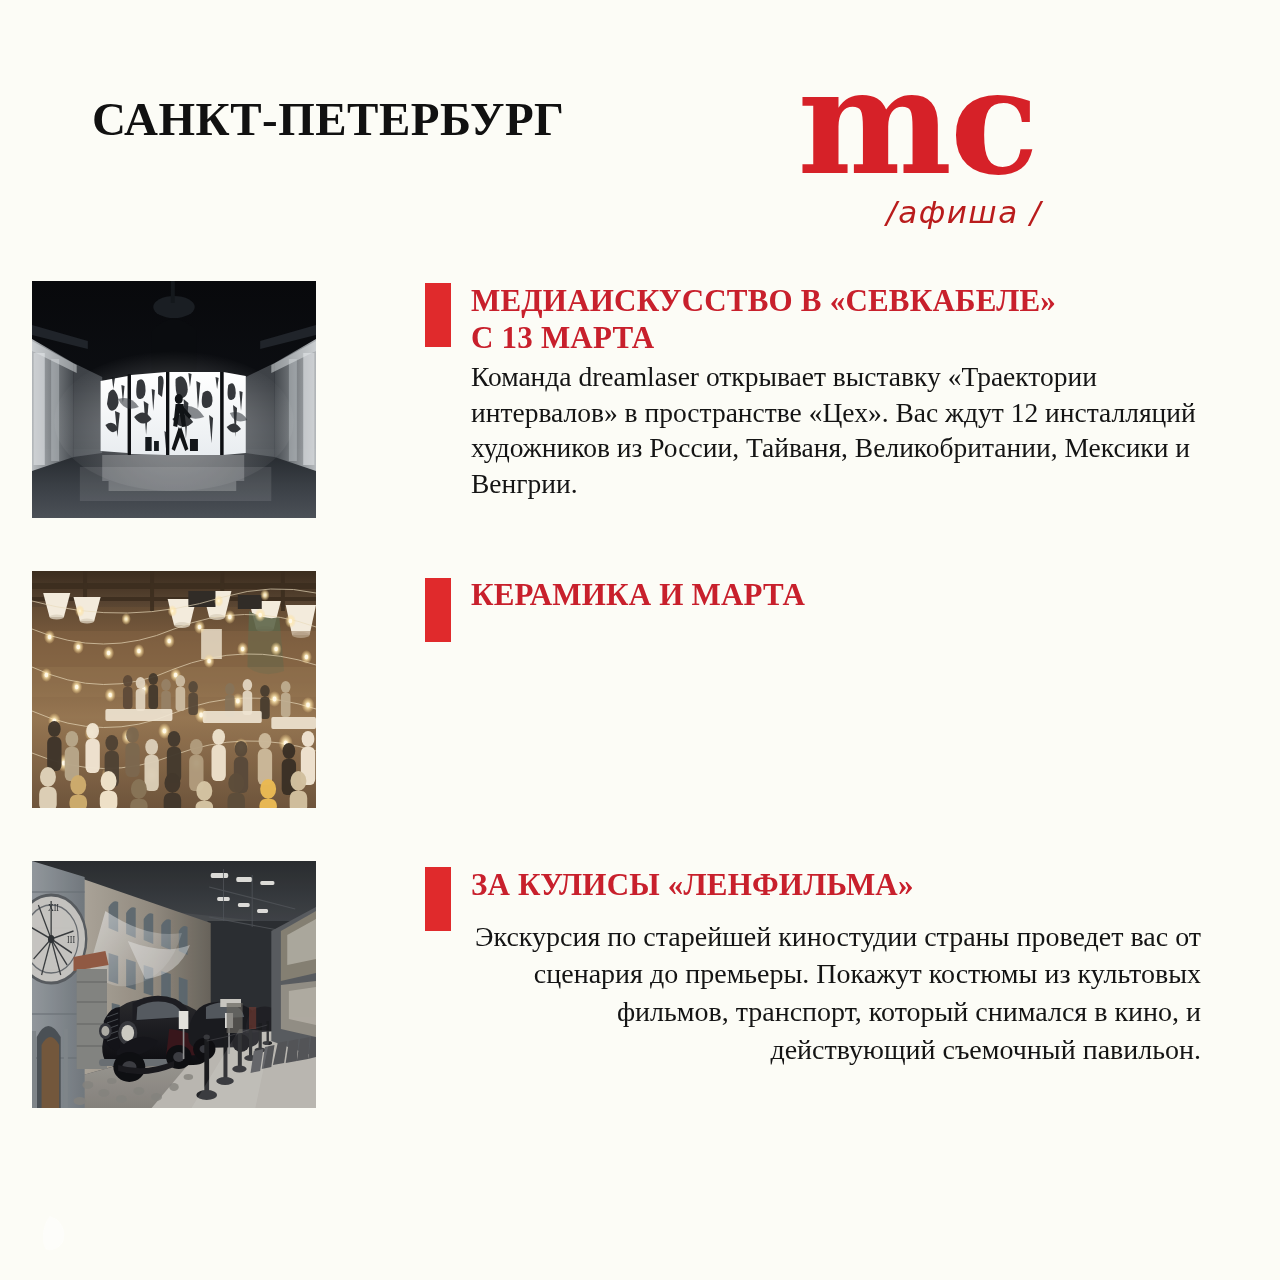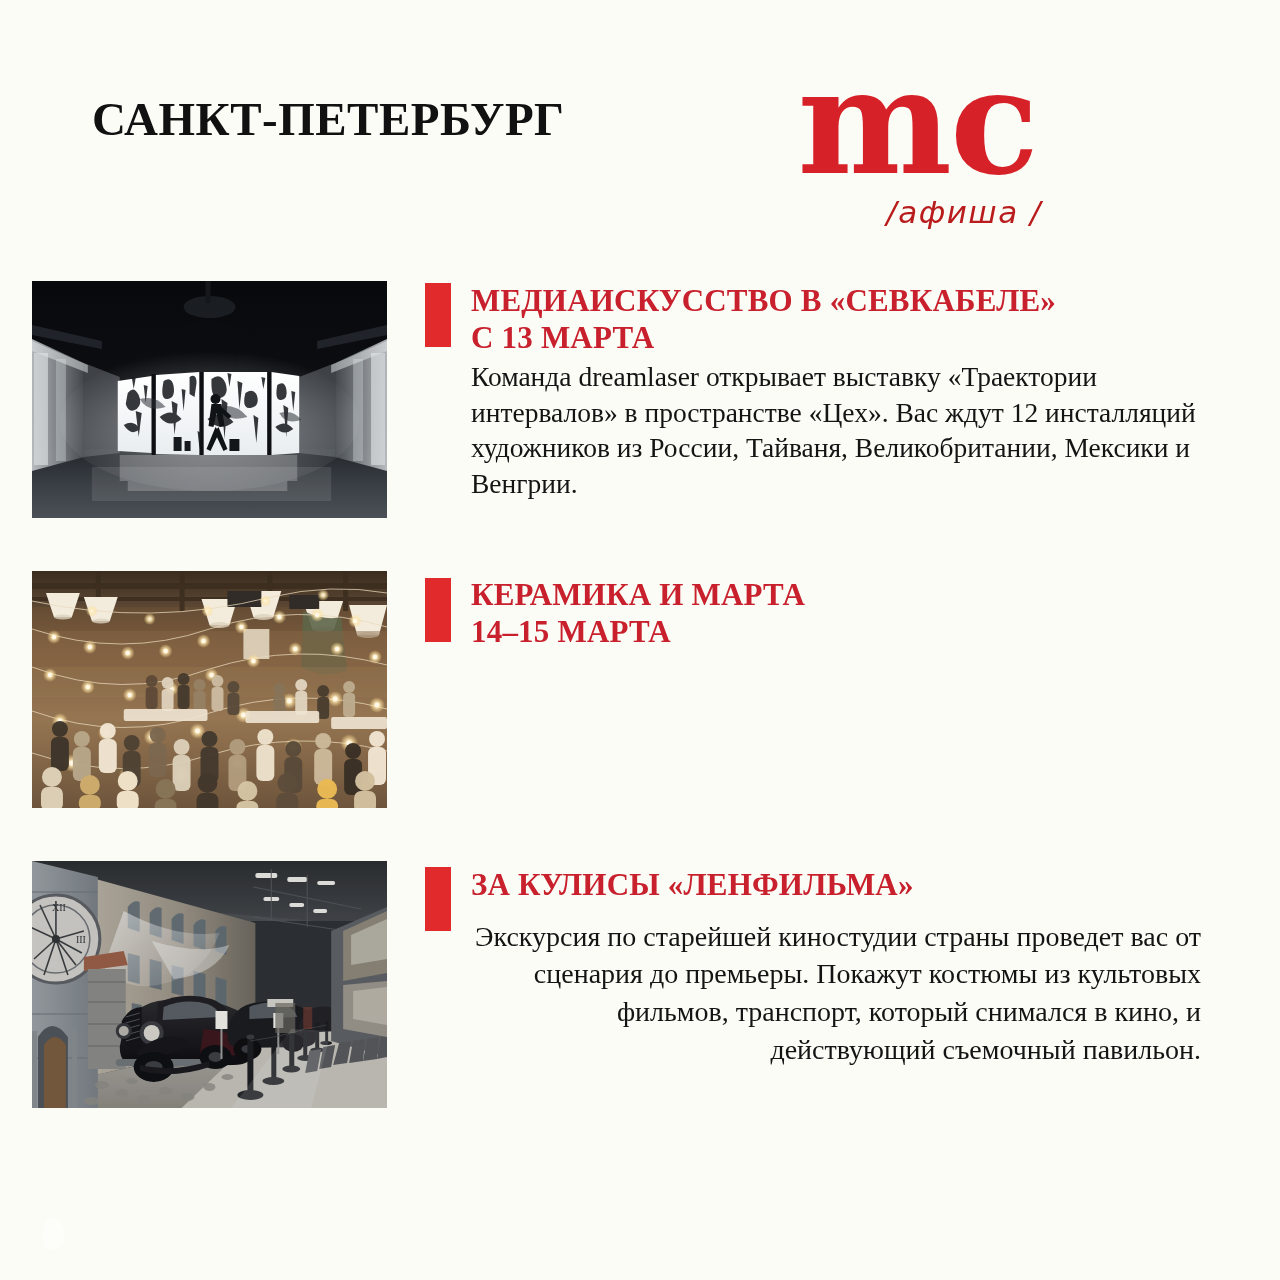--- a/index.html
+++ b/index.html
@@ -73,21 +73,21 @@
     width: 1280px;
   }
   #article-0 { top: 281px; }
   #article-1 { top: 571px; }
   #article-2 { top: 861px; }
 
   .thumb {
     position: absolute;
     left: 32px;
     top: 0;
-    width: 355px;
+    width: 284px;
     height: 237px;
     overflow: hidden;
     background: #a3a3a3;
   }
   #article-2 .thumb { height: 247px; }
 
   .thumb svg { display: block; width: 100%; height: 100%; }
 
   .accent-bar {
     position: absolute;
@@ -574,21 +574,20 @@
 
       <rect x="0" y="0" width="356" height="237" fill="#ffcf8a" opacity="0.10"></rect>
     </svg>
   </div>
 
   <div class="accent-bar"></div>
 
   <div class="copy">
     <h2 class="headline">
       <span>КЕРАМИКА И МАРТА</span>
-      <span class="date">14–15 МАРТА</span>
     </h2>
   </div>
 </div>
 
 <div class="article" id="article-2">
 
   <div class="thumb">
     <svg viewBox="0 0 356 247" preserveAspectRatio="none">
       <defs>
         <linearGradient id="pavCeil" x1="0" y1="0" x2="0" y2="1">

